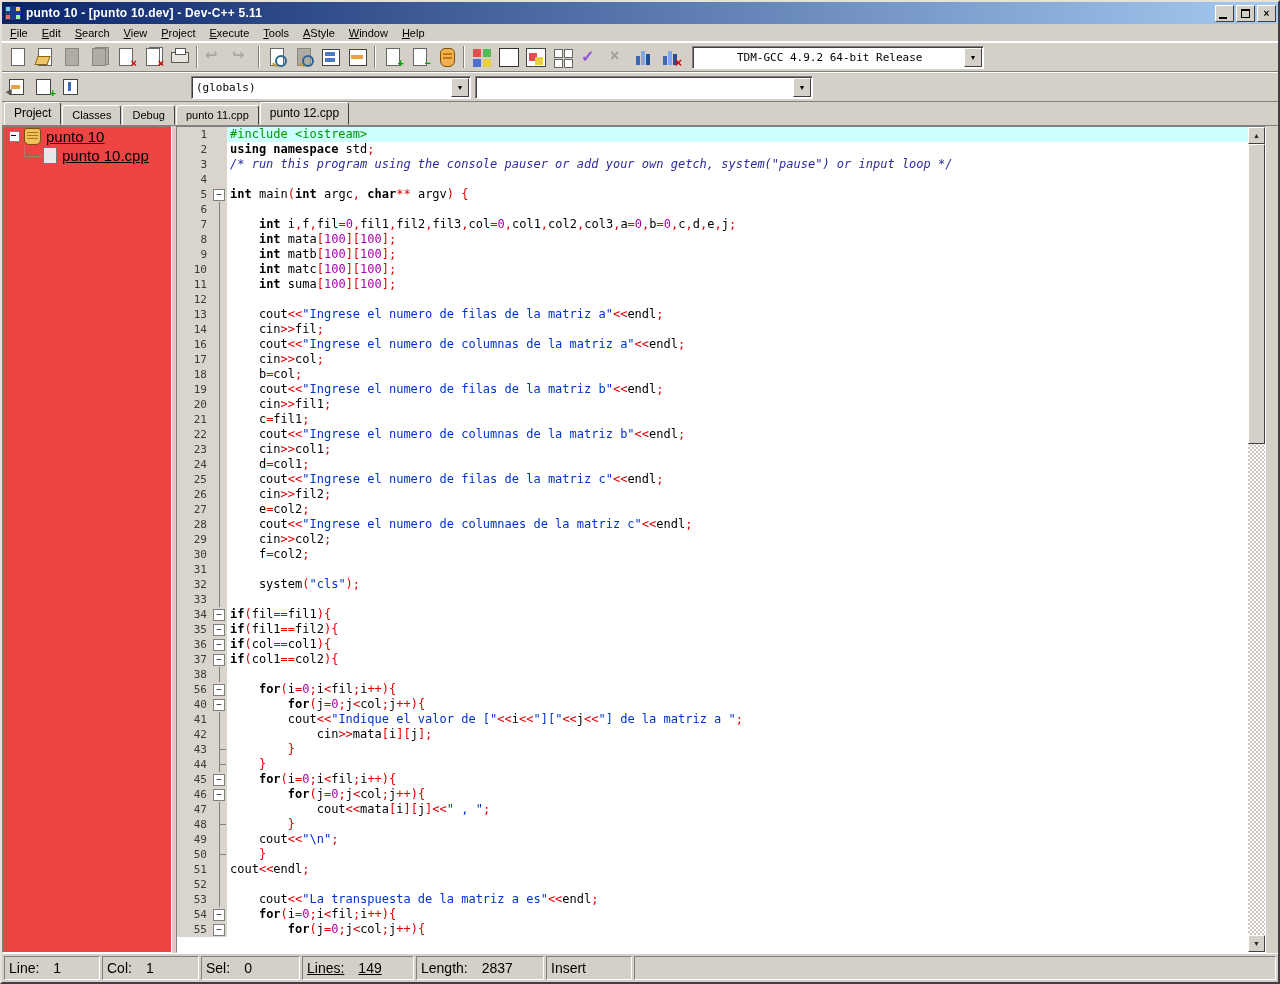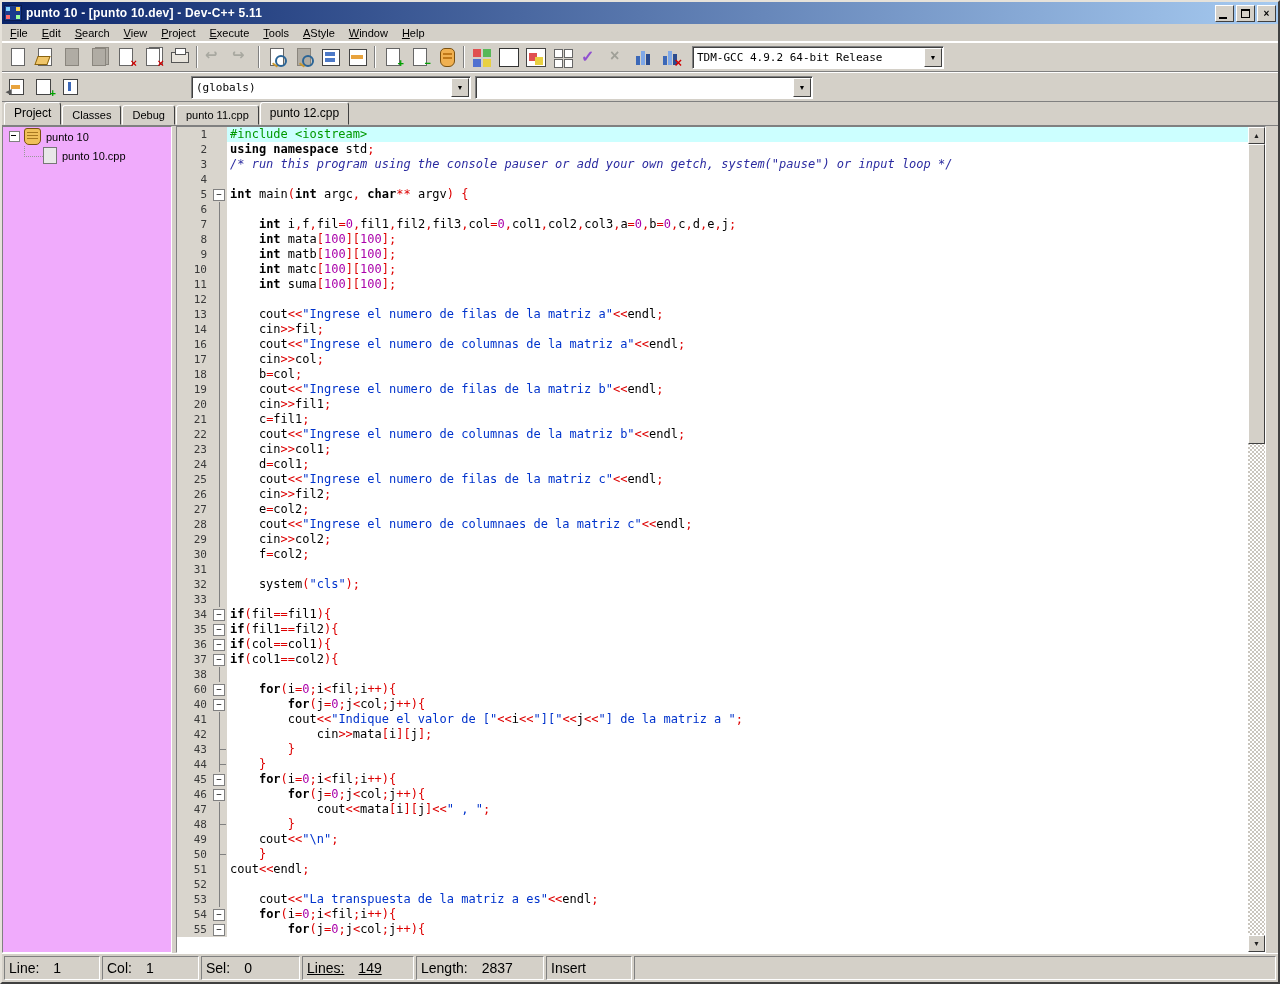--- a/index.html
+++ b/index.html
@@ -57,21 +57,21 @@
      border-color:#fff #404040 #404040 #fff;display:flex;align-items:center;justify-content:center;font-size:7px;color:#000;flex:none;}
   
   .tabsrow{height:23px;flex:none;display:flex;align-items:flex-end;}
   .lefttabs{width:170px;flex:none;display:flex;align-items:flex-end;padding-left:2px;box-sizing:border-box;}
   .edtabs{display:flex;align-items:flex-end;padding-left:4px;}
   .tab{height:18px;line-height:18px;padding:0 9px;font-size:11px;background:var(--chrome);
        border:1px solid;border-color:#fff #404040 transparent #fff;border-radius:3px 3px 0 0;margin-right:1px;white-space:nowrap;}
   .tab.active{height:21px;line-height:21px;font-size:12px;position:relative;z-index:2;}
   
   .mainrow{flex:1;display:flex;min-height:0;border-top:1px solid #808080;}
-  .sidebar{width:168px;flex:none;background:#f0abfc;border:1px solid;border-color:#808080 #fff #fff #808080;overflow:hidden;font-size:11px;}
+  .sidebar{width:168px;flex:none;background:#ef4444;border:1px solid;border-color:#808080 #fff #fff #808080;overflow:hidden;font-size:15px;text-decoration:underline;}
   .treerow{display:flex;align-items:center;height:19px;white-space:nowrap;}
   .expander{width:9px;height:9px;border:1px solid #808080;background:#fff;margin:0 4px 0 6px;position:relative;flex:none;}
   .expander::before{content:"";position:absolute;left:1px;top:3px;width:5px;height:1px;background:#000;}
   .proj-ico{width:15px;height:15px;background:#f0c05a;border:1px solid #7a5010;border-radius:3px 3px 5px 5px;margin-right:5px;flex:none;position:relative;}
   .proj-ico::before{content:"";position:absolute;left:2px;top:3px;right:2px;height:1px;background:#a87820;box-shadow:0 3px 0 #a87820,0 6px 0 #a87820;}
   .dots{width:18px;height:19px;flex:none;margin-left:21px;border-left:1px dotted #999;border-bottom:1px dotted #999;margin-bottom:9px;height:10px;}
   .file-ico{width:12px;height:15px;background:#e8e8e8;border:1px solid #777;margin-right:5px;flex:none;}
   .splitter{width:4px;flex:none;background:var(--chrome);}
   .editor{flex:1;position:relative;background:#fff;border:1px solid;border-color:#808080 #fff #fff #808080;min-width:0;}
   .code{position:absolute;left:0;top:0;right:17px;bottom:0;overflow:hidden;background:#fff;}
@@ -243,21 +243,21 @@
           <i class="cb2"></i>
           <i class="cb3"></i>
         </span>
         <span class="tbtn">
           <i class="cb1"></i>
           <i class="cb2"></i>
           <i class="cb3"></i>
           <b class="ov red" style="font-size:13px;">×</b>
         </span>
       </span>
-    <div class="combo" style="width:250px;margin-left:8px;">
+    <div class="combo" style="width:250px;margin-left:8px;padding-left:40px;">
       <span class="ctext">TDM-GCC 4.9.2 64-bit Release</span>
       <span class="cbtn">▼</span>
     </div>
   </div>
 
   <div class="toolbar">
     <span id="tb2" style="display: flex; align-items: center;">
         <span class="tbtn">
           <i class="win" style="width:13px;height:14px;">
             <i class="bar or" style="width:9px;"></i>
@@ -501,21 +501,21 @@
               <i class="bx">−</i>
             </span>
             <span class="ctext2"><span class="tok-k">if</span><span class="tok-s">(</span><span class="tok-d">col1</span><span class="tok-s">==</span><span class="tok-d">col2</span><span class="tok-s">){</span></span>
           </div>
           <div class="cline">
             <span class="gnum">38</span>
             <span class="gfold fl"></span>
             <span class="ctext2"></span>
           </div>
           <div class="cline">
-            <span class="gnum">60</span>
+            <span class="gnum">56</span>
             <span class="gfold">
               <i class="bx">−</i>
             </span>
             <span class="ctext2"><span class="tok-d">    </span><span class="tok-k">for</span><span class="tok-s">(</span><span class="tok-d">i</span><span class="tok-s">=</span><span class="tok-n">0</span><span class="tok-s">;</span><span class="tok-d">i</span><span class="tok-s">&lt;</span><span class="tok-d">fil</span><span class="tok-s">;</span><span class="tok-d">i</span><span class="tok-s">++){</span></span>
           </div>
           <div class="cline">
             <span class="gnum">40</span>
             <span class="gfold">
               <i class="bx">−</i>
             </span>

